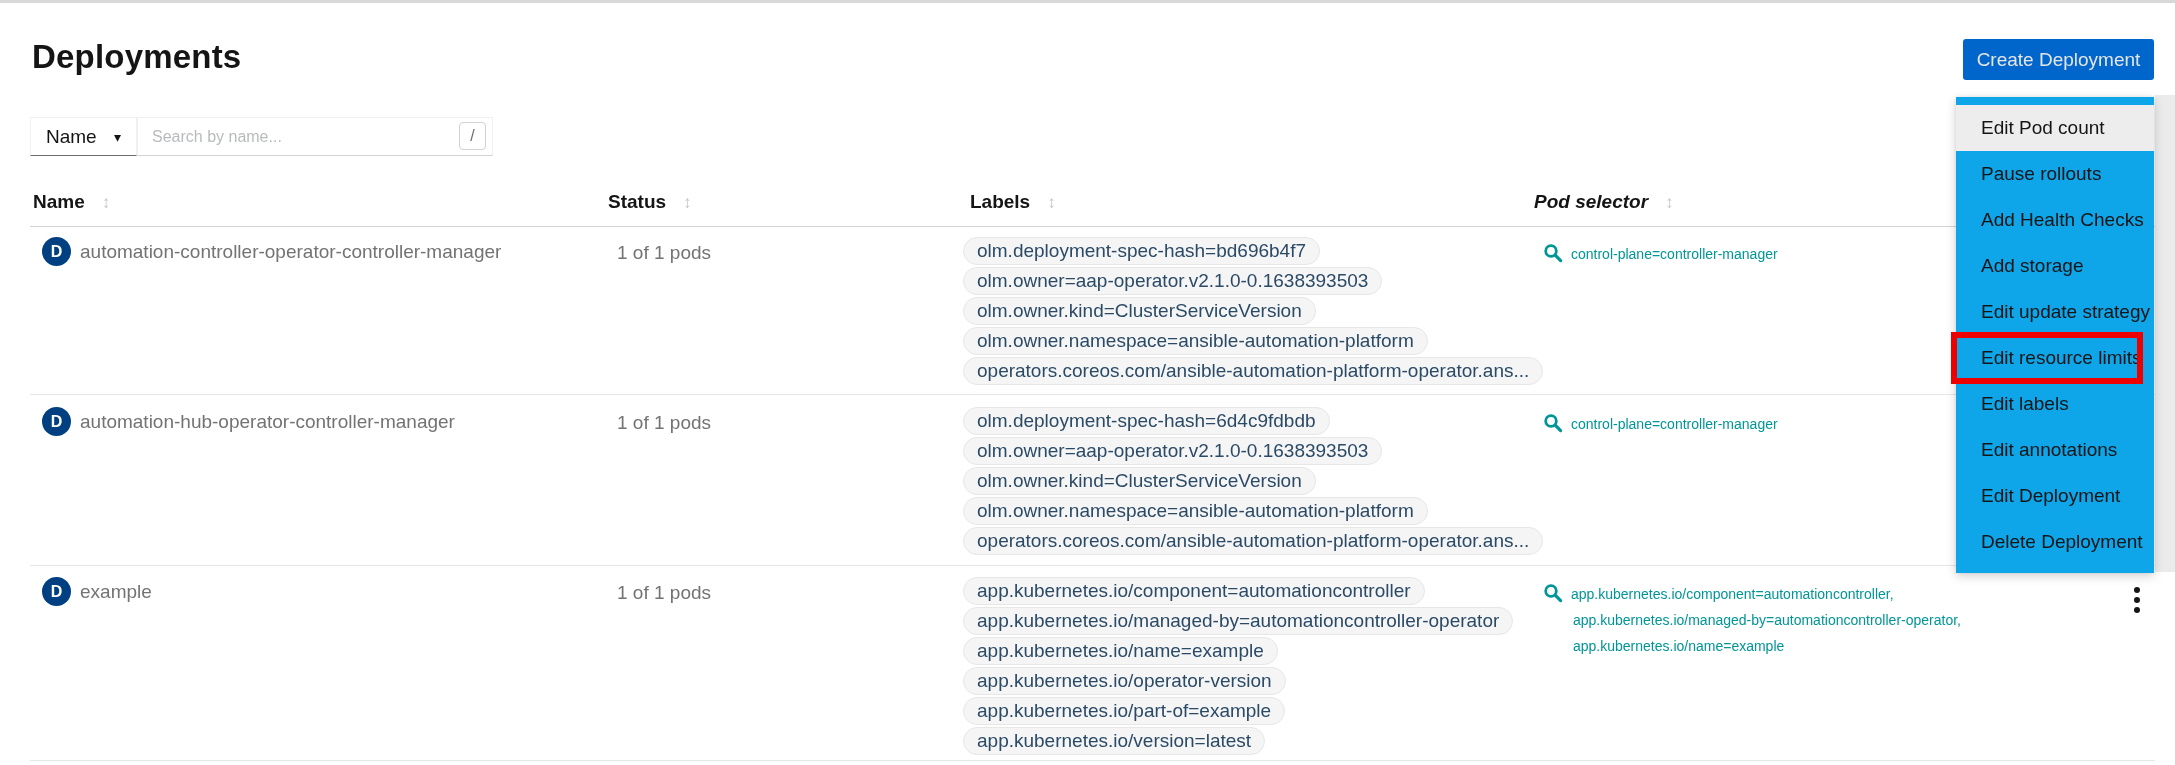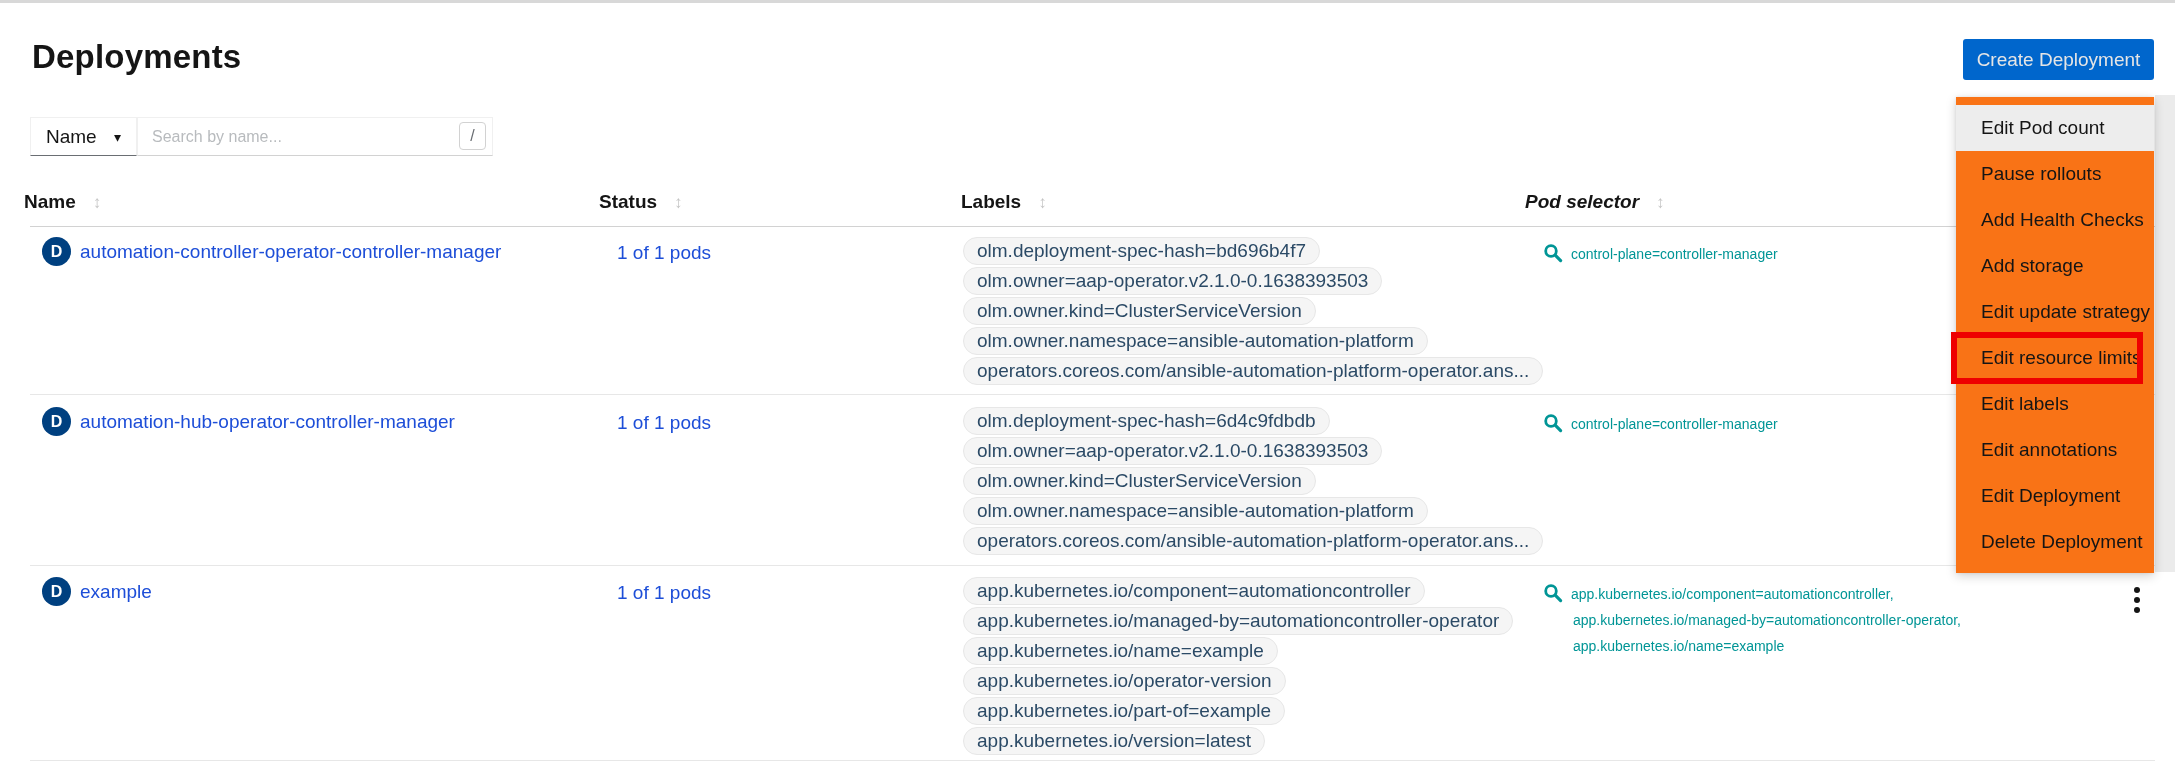--- a/index.html
+++ b/index.html
@@ -41,37 +41,37 @@
   }
   .search-wrap input::placeholder{color:#b8bbbe;}
   .kbd-badge{
     position:absolute;right:7px;top:5px;width:27px;height:28px;
     box-sizing:border-box;border:1px solid #d2d2d2;border-radius:4px;
     color:#6a6e73;font-size:16px;display:flex;align-items:center;justify-content:center;
     background:#fff;
   }
 
   
-  .thead{position:absolute;left:12px;top:191px;width:2125px;height:26px;}
+  .thead{position:absolute;left:21px;top:191px;width:2125px;height:26px;}
   .th{position:absolute;top:0;font-size:19px;font-weight:700;color:#151515;white-space:nowrap;cursor:pointer;}
   .th .sort{margin-left:17px;color:#c5c5c5;font-size:17px;font-weight:400;}
   .th-name{left:12px;} .th-status{left:587px;} .th-labels{left:949px;} .th-podsel{left:1513px;font-style:italic;}
   .head-rule{position:absolute;left:30px;top:226px;width:2125px;height:1px;background:#d2d2d2;}
   .row-rule{position:absolute;left:30px;width:2125px;height:1px;background:#e7e7e7;}
 
   .row{position:absolute;left:30px;width:2125px;}
   .r1{top:237px;height:156px;} .r2{top:407px;height:156px;} .r3{top:577px;height:182px;}
 
   .name-cell{position:absolute;left:12px;top:0;display:flex;align-items:center;white-space:nowrap;}
   .res-badge{
     width:29px;height:29px;border-radius:50%;background:#004080;color:#fff;
     font-size:16px;font-weight:700;display:flex;align-items:center;justify-content:center;
     margin-right:9px;flex:0 0 auto;
   }
-  a.link{color:#1d4ed8;text-decoration:none;font-size:19px;cursor:pointer;}
+  a.link{color:#737373;text-decoration:none;font-size:19px;cursor:pointer;}
   .status-cell{position:absolute;left:587px;top:5px;white-space:nowrap;}
   .labels-cell{position:absolute;left:933px;top:0;}
   .pill{
     display:inline-block;box-sizing:border-box;height:28px;line-height:26px;
     background:#f5f5f5;border:1px solid #e7e7e7;border-radius:14px;
     padding:0 13px;font-size:19px;color:#2b4a66;white-space:nowrap;margin-bottom:2px;
   }
   .labels-cell .pill{display:table;}
   .podsel-cell{position:absolute;left:1513px;top:4px;font-size:14px;line-height:26px;color:#009596;cursor:pointer;}
   .podsel-cell .sel-line{display:block;margin-left:30px;white-space:nowrap;}
@@ -80,21 +80,21 @@
   .kebab{
     position:absolute;left:2092px;top:3px;width:30px;height:40px;
     display:flex;flex-direction:column;align-items:center;justify-content:center;gap:4px;cursor:pointer;
   }
   .kebab i{width:6px;height:6px;border-radius:50%;background:#151515;}
 
   
   .gutter-strip{position:absolute;left:2155px;top:95px;width:20px;height:477px;background:#ebebeb;z-index:5;}
   .menu{
     position:absolute;left:1956px;top:97px;width:198px;box-sizing:border-box;
-    background:#f97316;padding:8px 0;z-index:10;
+    background:#0ea5e9;padding:8px 0;z-index:10;
     box-shadow:0 3px 10px rgba(0,0,0,.18),0 0 3px rgba(0,0,0,.08);
   }
   .menu-item{
     height:46px;line-height:46px;padding-left:25px;font-size:19px;color:#151515;
     white-space:nowrap;cursor:pointer;
   }
   .menu-item.hovered{background:#ededed;}
   .annotation-box{
     position:absolute;left:1951px;top:332px;width:180px;height:40px;
     border:6px solid #ee0000;z-index:20;pointer-events:none;

